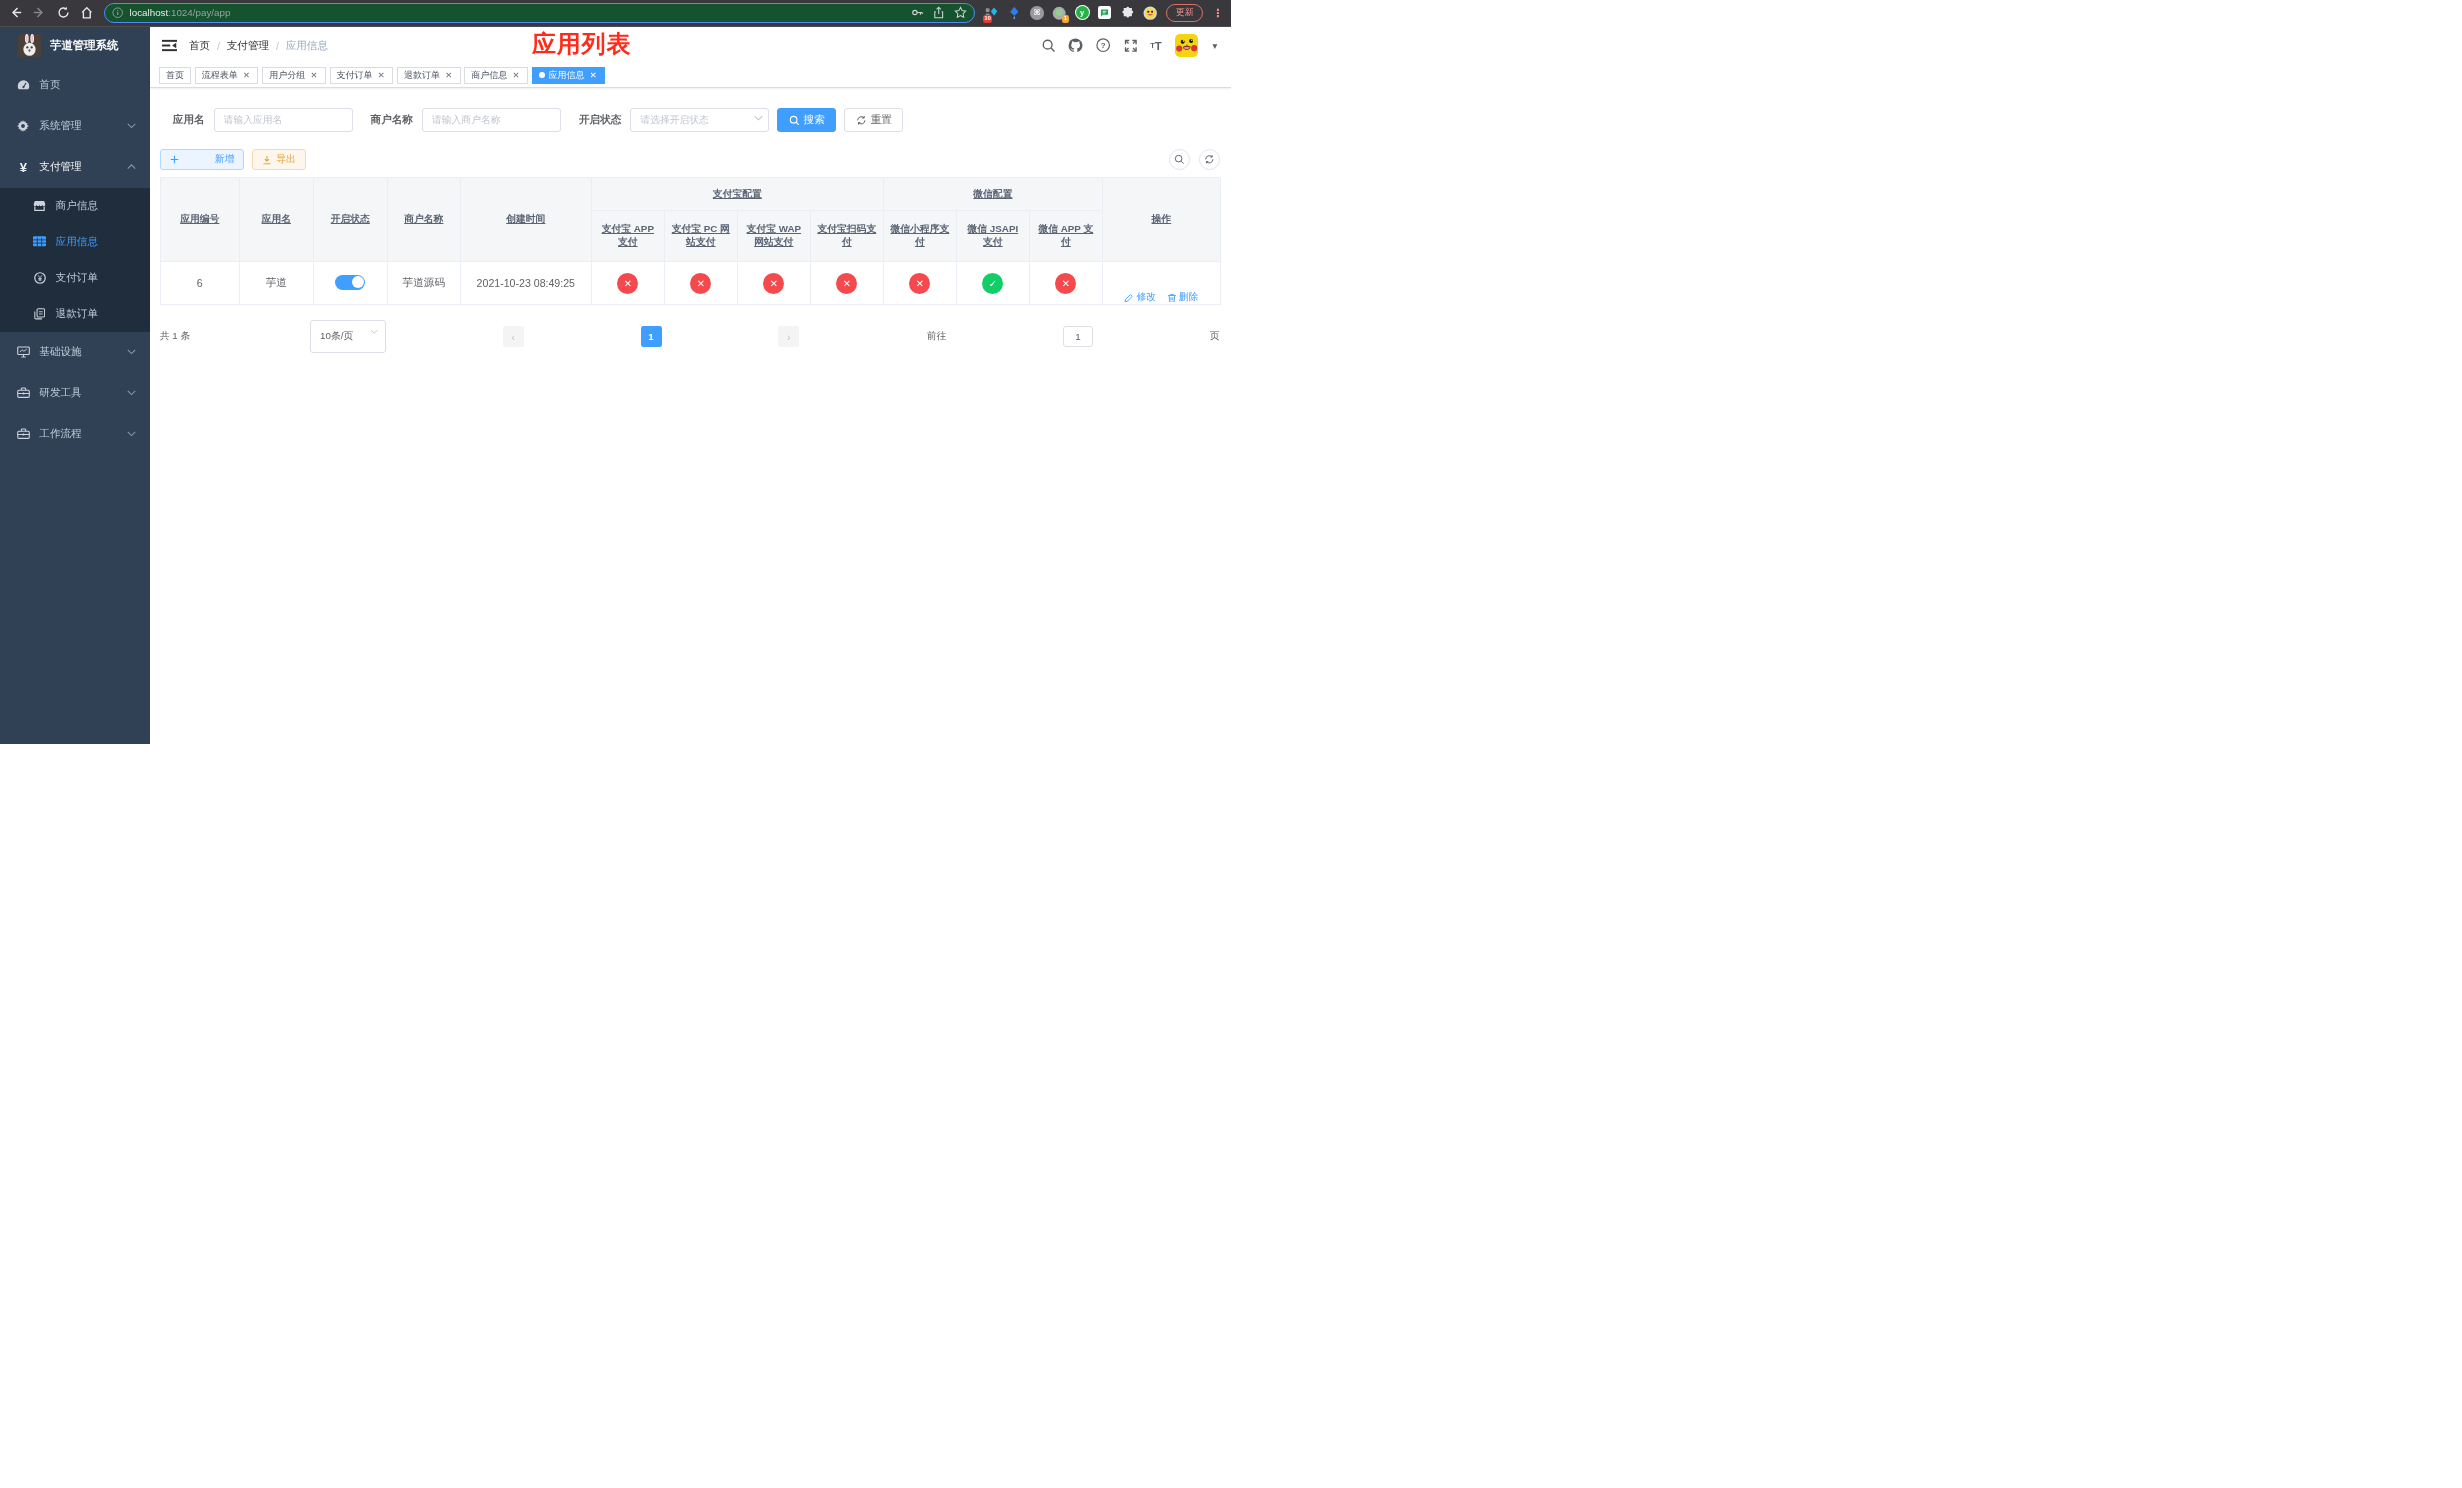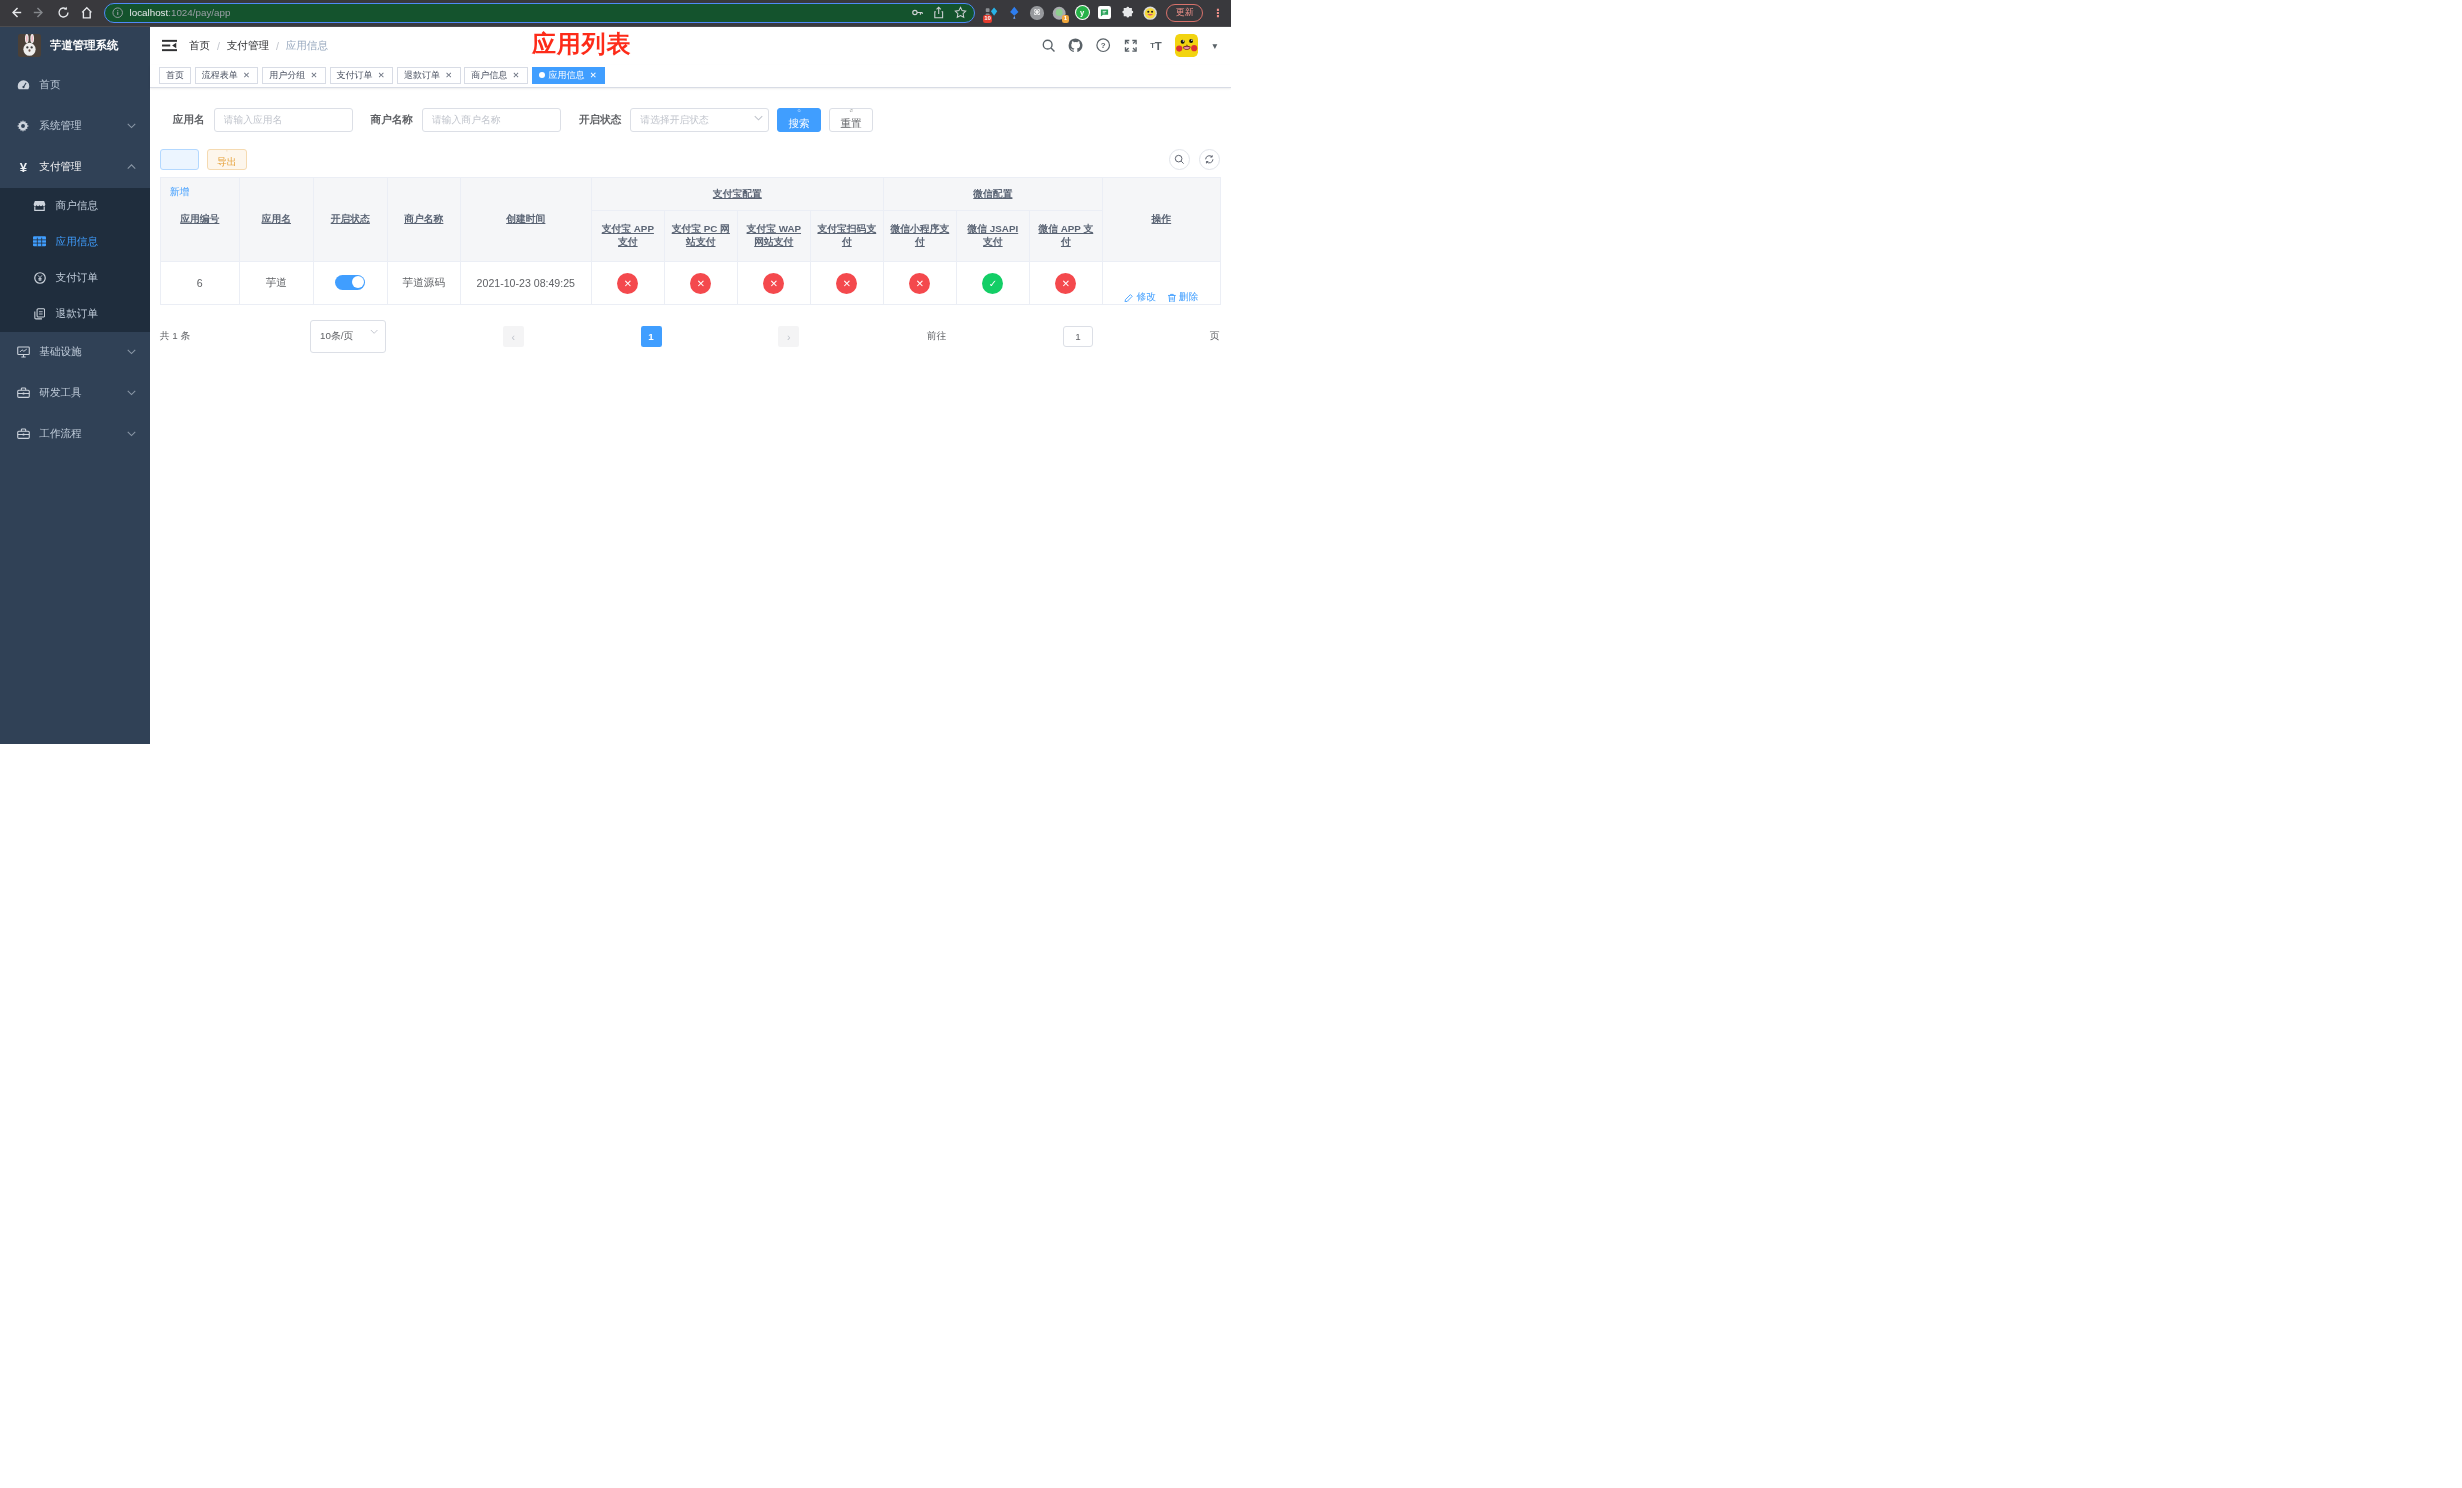--- a/index.html
+++ b/index.html
@@ -81,21 +81,21 @@
   .filter-row { display:flex; align-items:center; padding-left:13px; }
   .f-label { font-size:10.6px; font-weight:bold; color:#606266; margin-right:9px; white-space:nowrap; }
   .f-input { width:139px; height:24px; border:0.8px solid #dcdfe6; border-radius:3px;
     font-size:9.8px; padding:0 9px; color:#606266; background:#fff; }
   .f-input::placeholder { color:#c0c4cc; }
   .f-group { display:flex; align-items:center; margin-right:18px; }
   .f-select { position:relative; width:139px; }
   .f-select .f-input { width:100%; padding-right:21px; }
   .sel-arrow { position:absolute; right:6.8px; top:6.8px; color:#c0c4cc; pointer-events:none; }
   .btn { height:24px; border-radius:3px; font-size:10.6px; padding:0 10.6px; display:inline-flex;
-    align-items:center; gap:4.5px; border:0.8px solid transparent; cursor:pointer; background:#fff;flex-direction:column; }
+    align-items:center; gap:4.5px; border:0.8px solid transparent; cursor:pointer; background:#fff; }
   .btn-primary { background:#409eff; border-color:#409eff; color:#fff; }
   .btn-default { border-color:#dcdfe6; color:#606266; }
   .btn + .btn { margin-left:7.6px; }
 
   
   .toolbar-row { display:flex; align-items:center; margin-top:17.4px; }
   .btn-sm { height:21px; font-size:9.8px; padding:0 9px; }
   .btn-plain-primary { background:#ecf5ff; border-color:#b3d8ff; color:#409eff;gap:36px; }
   .btn-plain-warning { background:#fdf6ec; border-color:#f5dab1; color:#e6a23c; }
   .tool-right { margin-left:auto; display:flex; gap:9px; }

